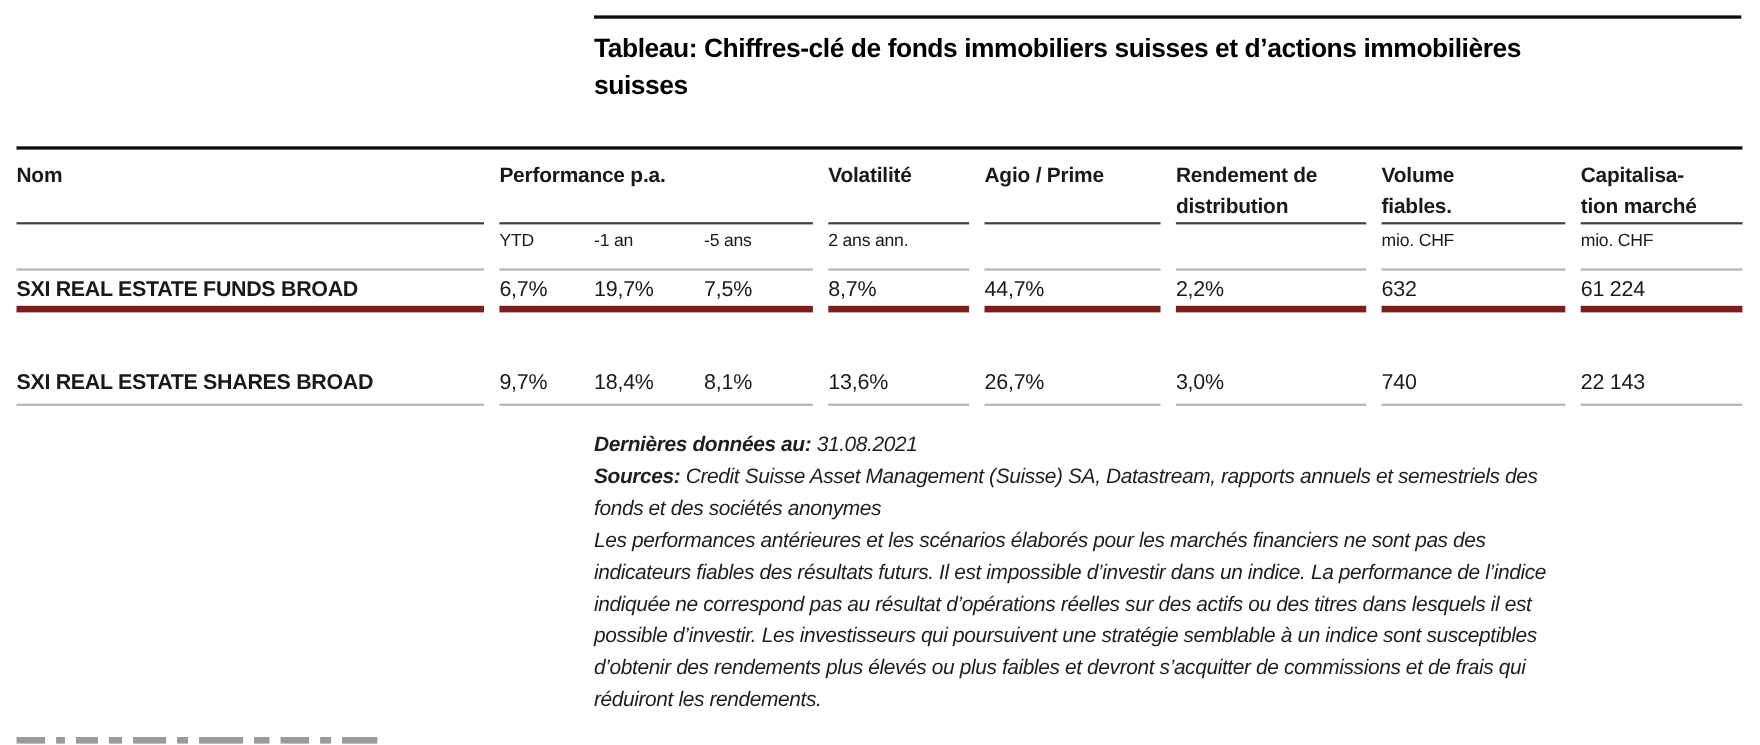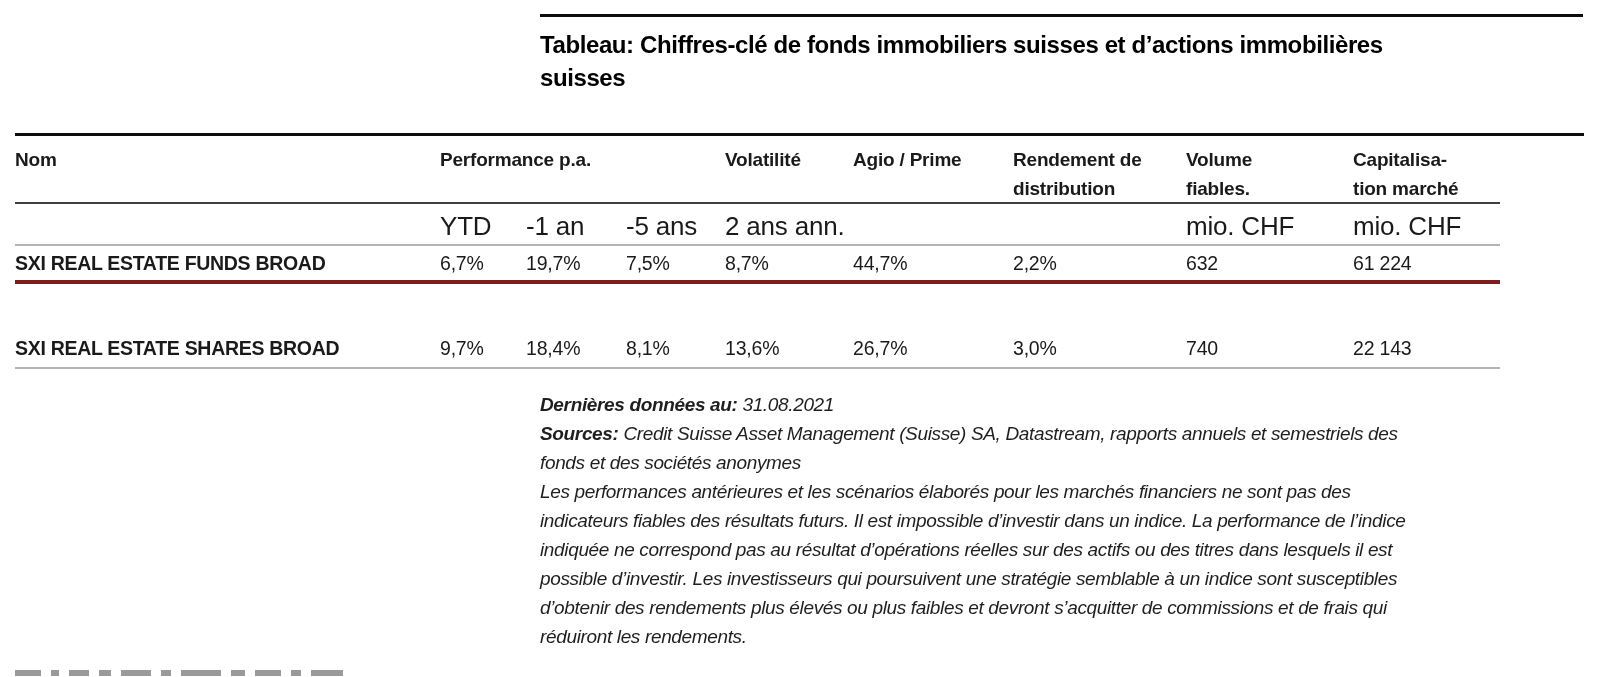--- a/index.html
+++ b/index.html
@@ -13,27 +13,28 @@
   .page-title{
     margin:11px 0 0 0;font-size:24px;font-weight:700;color:#000;
     line-height:33px;letter-spacing:-0.4px;white-space:nowrap;
   }
   
   .kpi-table{
     position:absolute;left:15px;top:133px;width:1569px;
     border-top:3px solid #0d0d0d;
     display:grid;
     grid-template-columns:425px 285px 128px 160px 173px 167px 147px;
+    column-gap:14px;
   }
   .cell{box-sizing:border-box;overflow:visible;}
   .rA{height:68px;border-bottom:2px solid #3f3f3f;padding-top:9px;
       font-weight:700;font-size:19px;line-height:29px;letter-spacing:-0.2px;}
   .rB{height:42px;border-bottom:2px solid #b4b4b4;padding-top:7px;
-      font-size:26px;letter-spacing:-0.2px;}
-  .rC{height:38px;border-bottom:4px solid #7f1d1d;padding-top:6px;
+      font-size:16px;letter-spacing:-0.2px;}
+  .rC{height:38px;border-bottom:6px solid #7f1d1d;padding-top:6px;
       font-size:19.5px;letter-spacing:-0.2px;}
   .rD{height:40px;border-bottom:2px solid #b4b4b4;padding-top:8px;
       font-size:19.5px;letter-spacing:-0.2px;margin-top:45px;}
   .bold{font-weight:700;letter-spacing:-0.3px;white-space:nowrap;}
   .perf-sub{display:grid;grid-template-columns:86px 100px 99px;}
   
   .footer{position:absolute;left:540px;top:390px;width:1050px;font-style:italic;}
   .footer p{margin:0;font-size:19px;line-height:29px;letter-spacing:-0.35px;white-space:nowrap;color:#1f1f1f;}
   .footer .b{font-weight:700;}
   

